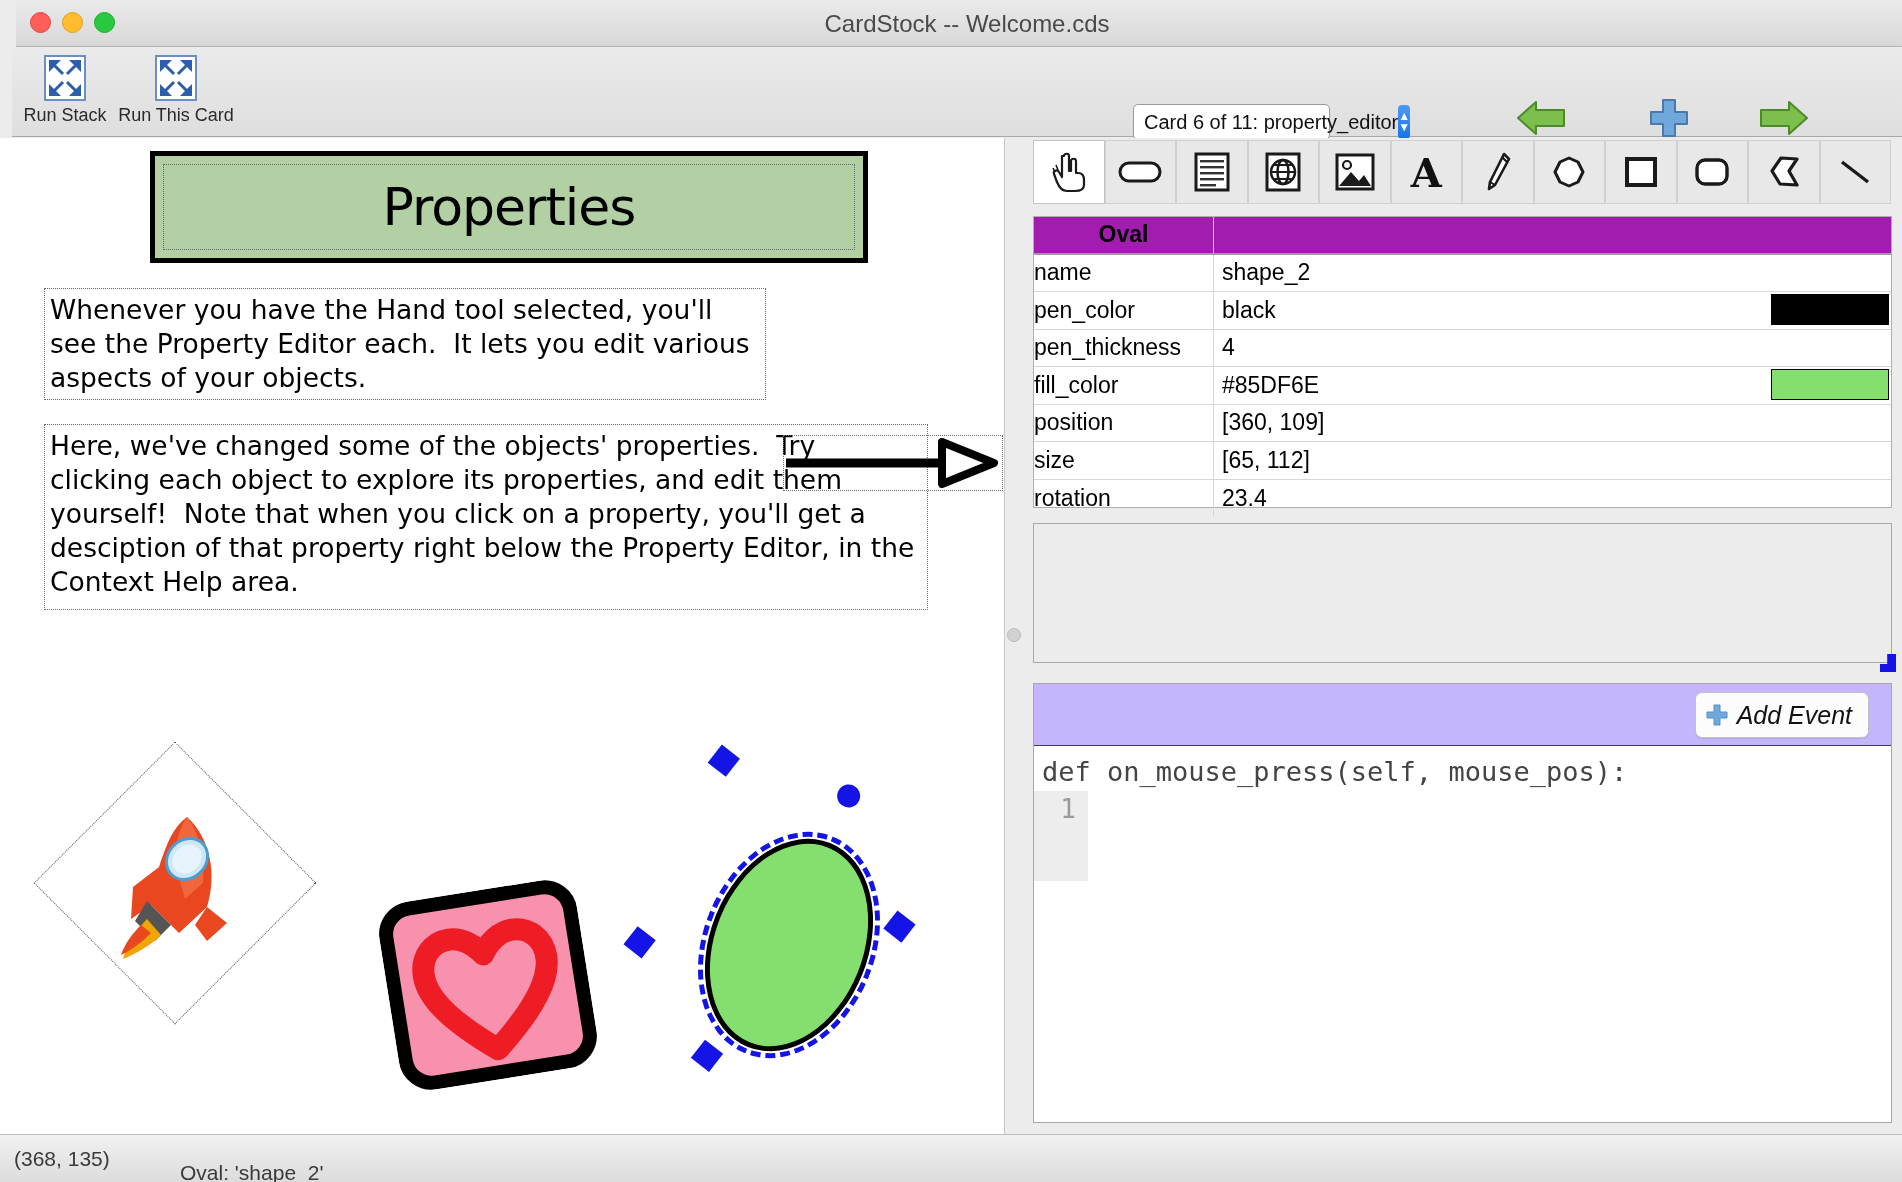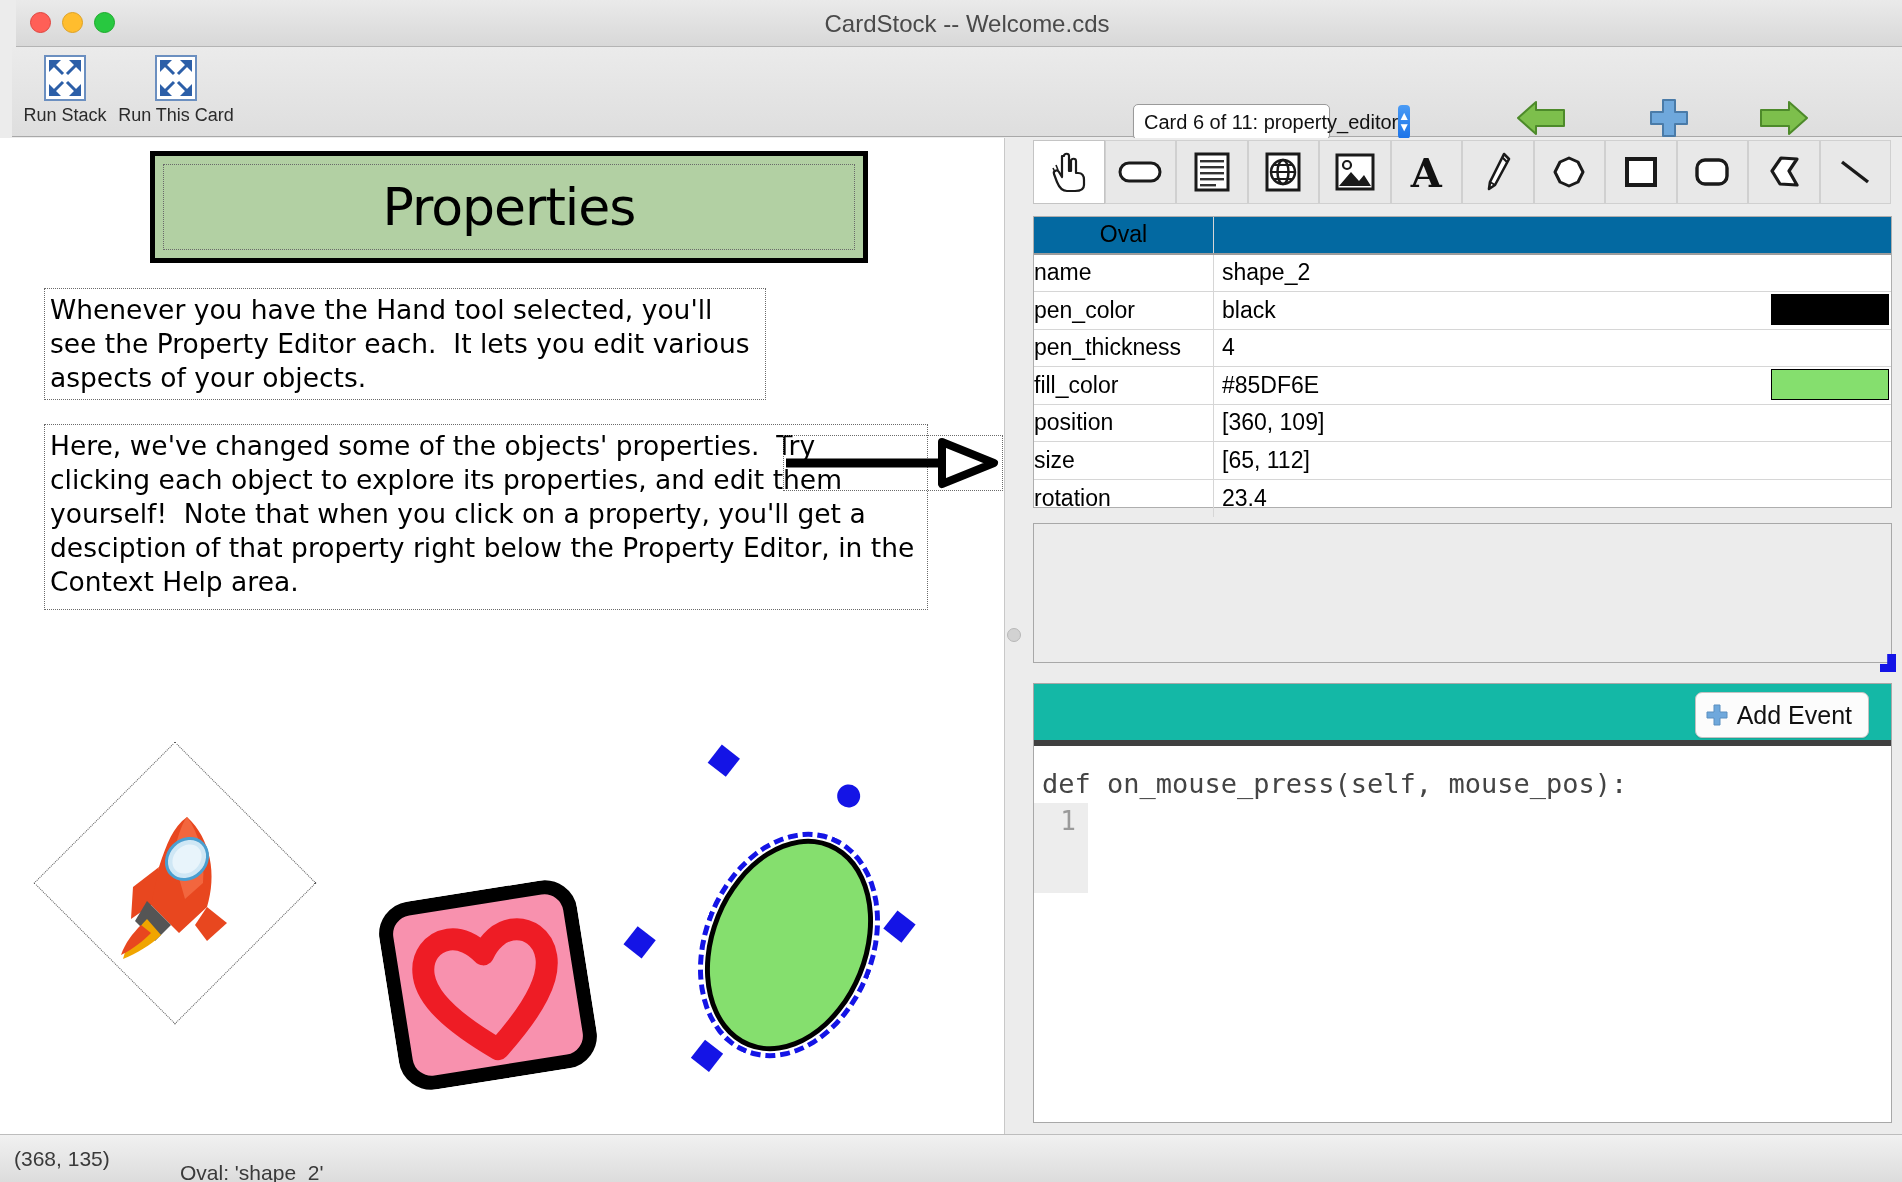--- a/index.html
+++ b/index.html
@@ -199,23 +199,23 @@
   
   .prop-table {
     position: absolute; left: 10px; top: 78px;
     width: 859px; height: 292px;
     background: #fff;
     border: 1px solid #aeaeae;
     font-size: 23px;
   }
   .pt-row { display: flex; height: 37.5px; border-bottom: 1px solid #d6d6d6; }
   .pt-row.header {
-    background: #0369a1;
+    background: #a21caf;
     border-bottom: 2px solid #9c9c9c;
-    font-weight: normal;
+    font-weight: bold;
   }
   .pt-key {
     width: 180px; min-width: 180px;
     display: flex; align-items: center;
     border-right: 1px solid #d6d6d6;
     color: #000;
   }
   .pt-row.header .pt-key { justify-content: center; padding-left: 0; }
   .pt-val {
     flex: 1; padding-left: 8px;
@@ -242,38 +242,39 @@
   }
 
   
   .code-panel {
     position: absolute; left: 10px; top: 545px;
     width: 859px; height: 440px;
     background: #fff;
     border: 1px solid #a8a8a8;
   }
   .code-head {
-    height: 62px; background: #14b8a6;
-    border-bottom: 6px solid #404040;
+    height: 62px; background: #c4b5fd;
+    border-bottom: 1px solid #404040;
     position: relative;
+    font-style: italic;
   }
   .add-event-btn {
     position: absolute; right: 22px; top: 8px;
     height: 46px; padding: 0 16px 0 10px;
     background: #fcfcfc;
     border: 1px solid #c2c2c2;
     border-radius: 7px;
     display: flex; align-items: center; gap: 9px;
     font-size: 25px; color: #111;
     box-shadow: 0 1px 1px rgba(0,0,0,0.08);
   }
   .code-fn {
     font-family: "DejaVu Sans Mono", monospace;
     font-size: 27px; color: #444;
-    padding: 22px 0 4px 8px;
+    padding: 10px 0 4px 8px;
     white-space: pre;
   }
   .code-body { display: flex; height: 310px; }
   .gutter {
     width: 54px; background: #ededed;
     font-family: "DejaVu Sans Mono", monospace;
     font-size: 26px; color: #9a9a9a;
     text-align: right; padding: 3px 12px 0 0;
     height: 90px;
   }

